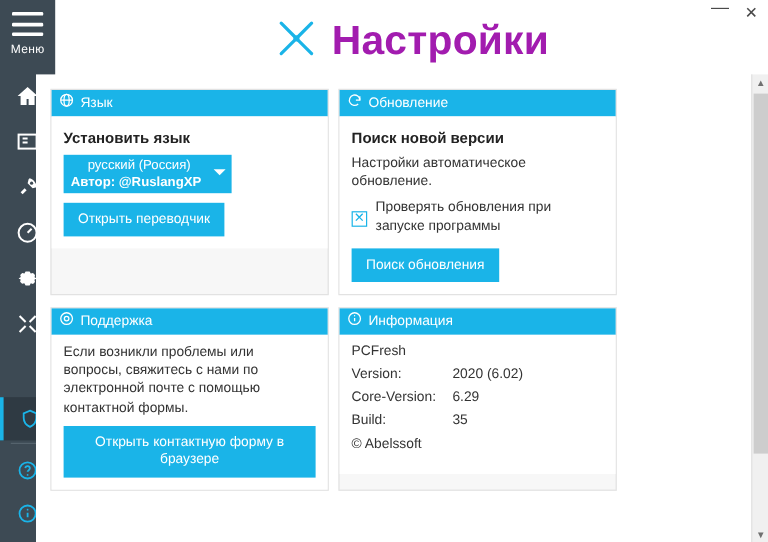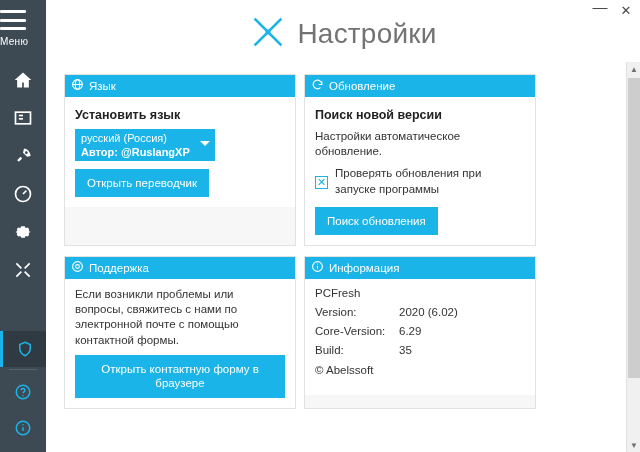--- a/index.html
+++ b/index.html
@@ -25,21 +25,21 @@
     background: #3d4a54;
     display: flex;
     flex-direction: column;
     align-items: center;
   }
   .burger-wrap {
     width: 46px;
     padding-top: 10px;
     display: flex;
     flex-direction: column;
-    align-items: flex-start;
+    align-items: center;
   }
   .burger {
     width: 26px; height: 20px;
     display: flex; flex-direction: column; justify-content: space-between;
   }
   .burger span {
     display: block; height: 3px; width: 100%;
     background: #ffffff; border-radius: 1px;
   }
   .burger-label {
@@ -98,30 +98,30 @@
 
   
   #header {
     position: absolute;
     left: 46px; top: 10px;
     width: 594px; height: 48px;
     display: flex; align-items: center; justify-content: center;
     gap: 10px;
   }
   #header .app-title {
-    font-size: 28px;
-    color: #737373;
-    font-weight: normal;
+    font-size: 34px;
+    color: #a21caf;
+    font-weight: bold;
     letter-spacing: .2px;
   }
 
   
   #content {
     position: absolute;
-    left: 52px; top: 62px;
+    left: 30px; top: 62px;
     width: 580px; height: 390px;
     background: #ffffff;
     overflow: hidden;
   }
   #grid {
     position: absolute;
     left: 12px; top: 12px;
     width: 546px;
     display: flex;
     flex-wrap: wrap;
@@ -164,21 +164,21 @@
   .combo {
     position: relative;
     width: 140px;
     height: 32px;
     background: #1ab4e8;
     color: #ffffff;
     border: none;
     padding: 2px 20px 2px 6px;
     margin-bottom: 8px;
   }
-  .combo .line1 { font-size: 11px; line-height: 14px; }
+  .combo .line1 { font-size: 11px; line-height: 14px; text-align: center; }
   .combo .line2 { font-size: 11px; line-height: 14px; font-weight: bold; }
   .combo .arrow {
     position: absolute; right: 5px; top: 12px;
     width: 0; height: 0;
     border-left: 5px solid transparent;
     border-right: 5px solid transparent;
     border-top: 5px solid #ffffff;
   }
 
   .btn {

